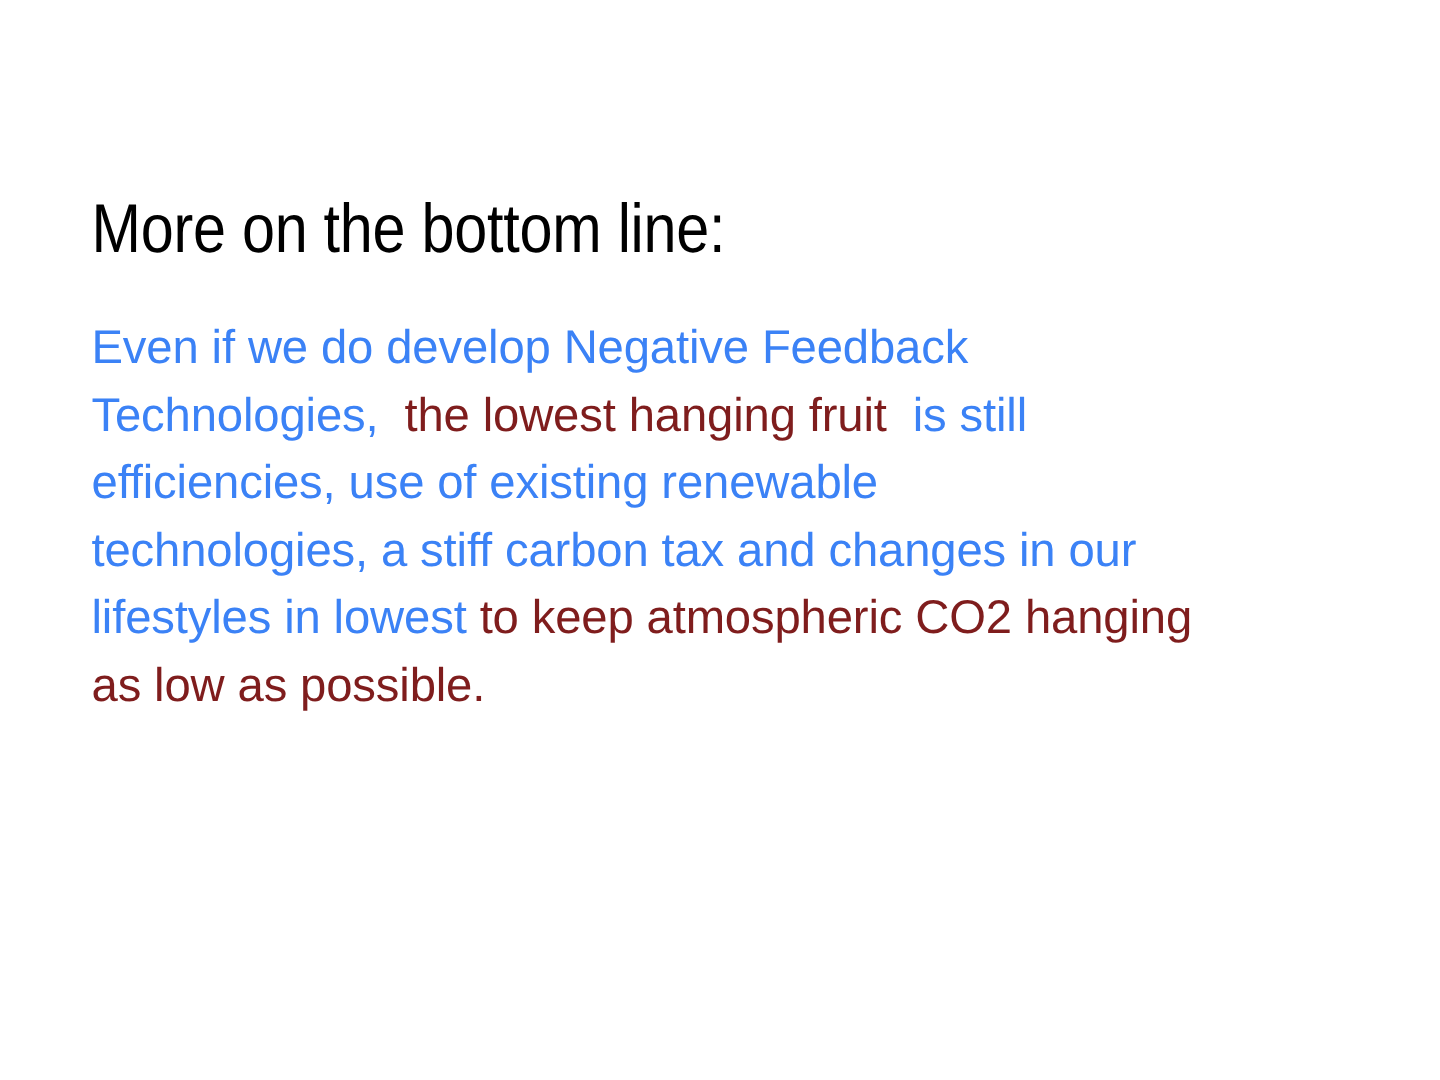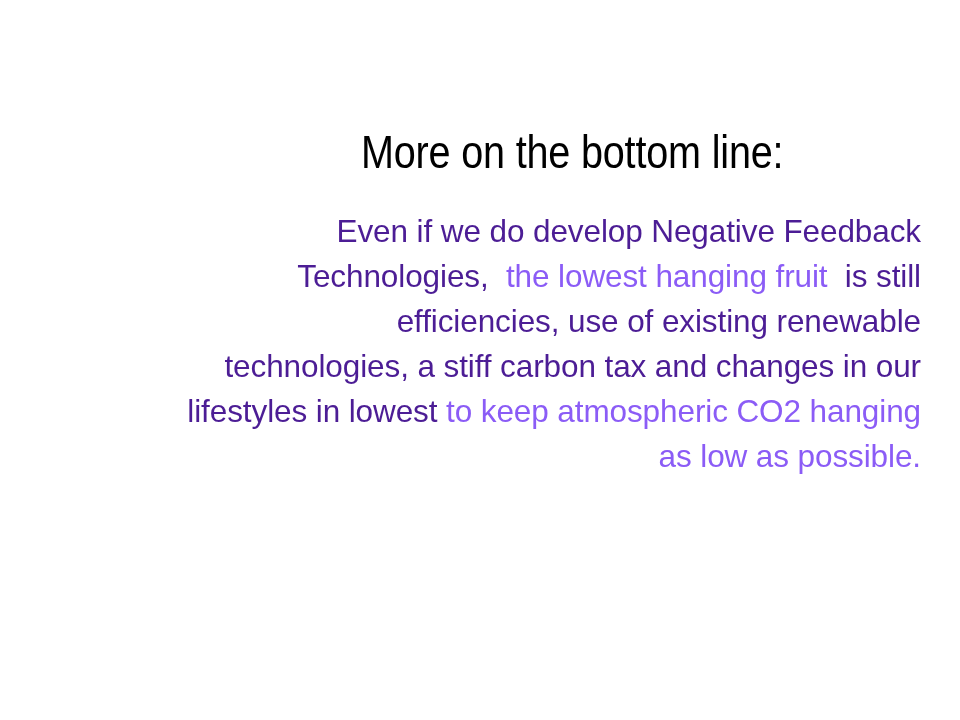--- a/index.html
+++ b/index.html
@@ -16,21 +16,20 @@
     font-family: "Liberation Sans", sans-serif;
     -webkit-font-smoothing: antialiased;
   }
 
   .slide {
     position: relative;
     width: 852px;
     height: 720px;
     background: #ffffff;
     box-sizing: border-box;
-    text-align: right;
   }
 
   
   .slide-title {
     position: absolute;
     left: 61px;
     top: 94px;
     width: 840px;
     font-family: "Liberation Sans Narrow", "Liberation Sans", sans-serif;
     font-size: 46px;
@@ -57,26 +56,26 @@
     letter-spacing: -0.1px;
   }
 
   .body-line {
     white-space: pre;
     display: block;
     height: 45px;
   }
 
   .tx-black {
-    color: #4c1d95;
+    color: #3b82f6;
     margin-top: 12px;
   }
 
   .tx-red {
-    color: #8b5cf6;
+    color: #7f1d1d;
   }
 </style>
 </head>
 <body>
 
 <div class="slide">
 
   <h1 class="slide-title">More on the bottom line:</h1>
 
   <div class="slide-body">

